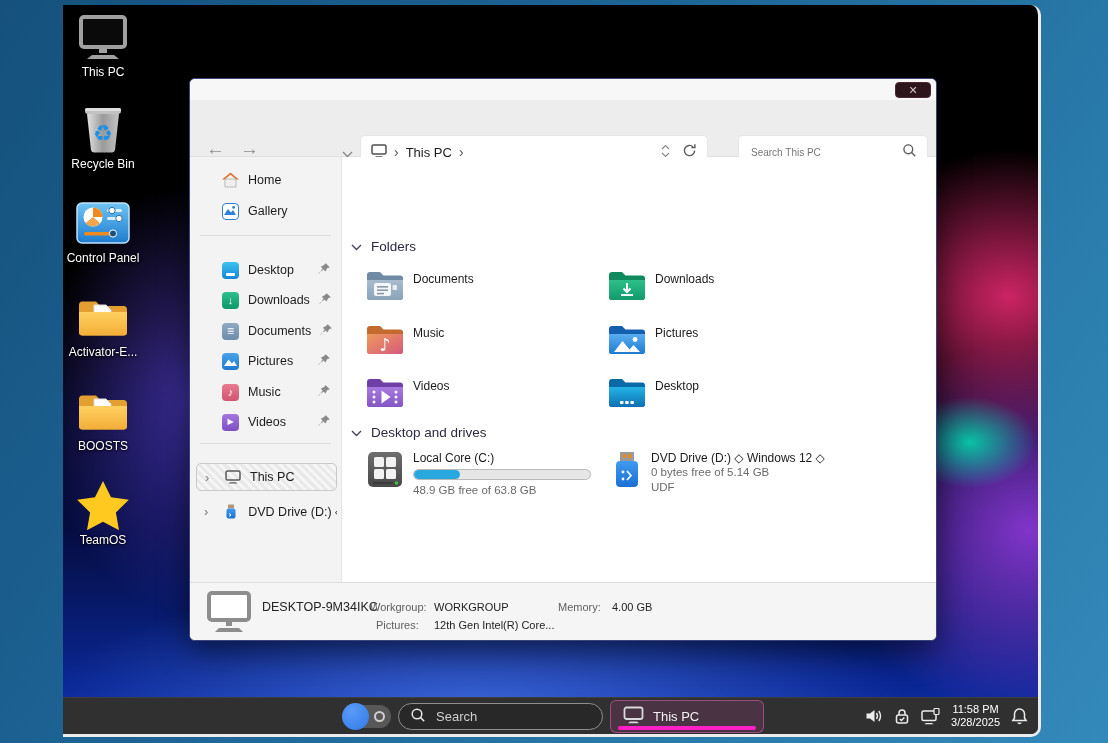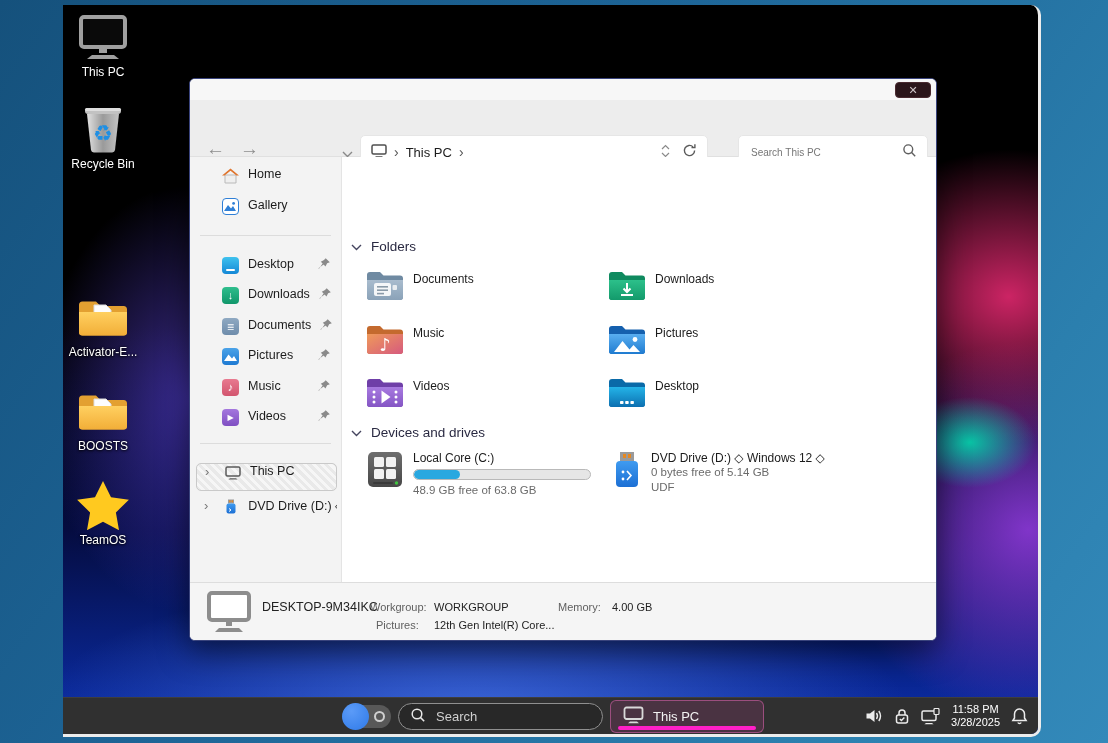--- a/index.html
+++ b/index.html
@@ -35,21 +35,21 @@
   .addressbar{position:absolute;left:170px;top:34px;width:348px;height:34px;background:#fff;border:1px solid #e6e6e6;
     border-radius:5px;display:flex;align-items:center;padding:0 10px;gap:7px;font-size:13px;color:#1c1c1c;}
   .crumb-sep{color:#555;font-size:14px;}
   .addr-right{margin-left:auto;display:flex;align-items:center;gap:12px;}
   .searchbox{position:absolute;left:548px;top:34px;width:190px;height:34px;background:#fff;border:1px solid #e6e6e6;
     border-radius:5px;display:flex;align-items:center;padding:0 10px;}
   .searchbox input{border:none;outline:none;flex:1;font-size:10px;font-family:"Liberation Sans",sans-serif;color:#333;background:transparent;min-width:0;}
   .searchbox input::placeholder{color:#767676;}
   .sidebar{position:absolute;left:0;top:78px;width:152px;bottom:58px;background:#f3f3f3;border-right:1px solid #e4e4e4;}
   .content{position:absolute;left:153px;top:78px;right:0;bottom:58px;background:#fff;}
-  .srow{position:absolute;left:6px;right:4px;height:26px;display:flex;gap:9px;
+  .srow{position:absolute;left:6px;right:4px;height:26px;display:flex;align-items:center;gap:9px;
     padding-left:26px;font-size:12.5px;color:#1c1c1c;border-radius:5px;cursor:pointer;}
   .srow .pin{margin-left:auto;margin-right:6px;}
   .srow.tree{padding-left:8px;}
   .tree-chev{color:#777;font-size:13px;width:10px;}
   .srow.selected{background:repeating-linear-gradient(45deg,#e9e9e9 0 3px,#f6f6f6 3px 6px);
     border:1px solid #c9c9c9;}
   .sdivider{position:absolute;left:10px;right:10px;height:1px;background:#dcdcdc;}
   .si{width:17px;height:17px;border-radius:4px;flex:0 0 auto;display:flex;align-items:center;justify-content:center;
     color:#fff;font-size:11px;line-height:1;position:relative;overflow:hidden;}
   .section-head{position:absolute;display:flex;align-items:center;gap:9px;font-size:13.5px;color:#2a2a42;}
@@ -154,20 +154,37 @@
         <svg width="46" height="50" viewBox="0 0 46 50">
           <path d="M7 10h32l-4 36q-.4 2.4-2.8 2.4H13.8q-2.4 0-2.8-2.4z" fill="url(#g-bin)"></path>
           <rect x="5" y="4" width="36" height="6" rx="3" fill="#c2c2c2"></rect>
           <rect x="5" y="4" width="36" height="3" rx="1.5" fill="#dedede"></rect>
           <text x="23" y="37" font-size="22" fill="#1e8fe4" text-anchor="middle" font-family="DejaVu Sans">♻</text>
         </svg>
       </div>
       <div class="dicon-label">Recycle Bin</div>
     </div>
 
+    <div class="dicon" style="top:193px">
+      <div class="dicon-art">
+        <svg width="54" height="42" viewBox="0 0 54 42">
+          <rect x="1" y="1" width="52" height="40" rx="5" fill="url(#g-cp)" stroke="#bfe4ff" stroke-width="1.5"></rect>
+          <circle cx="17" cy="15" r="9.5" fill="#fff"></circle>
+          <path d="M17 15V5.5A9.5 9.5 0 0 1 26.5 15z" fill="#f08a1e"></path>
+          <path d="M17 15 L9.5 21A9.5 9.5 0 0 0 24 21z" fill="#f0a54e"></path>
+          <rect x="31" y="7" width="15" height="3" rx="1.5" fill="#d9efff"></rect>
+          <circle cx="36" cy="8.5" r="3.2" fill="#fff" stroke="#2f6fa8"></circle>
+          <rect x="31" y="15" width="15" height="3" rx="1.5" fill="#d9efff"></rect>
+          <circle cx="43" cy="16.5" r="3.2" fill="#fff" stroke="#2f6fa8"></circle>
+          <rect x="8" y="30" width="26" height="3.5" rx="1.75" fill="#f08a1e"></rect>
+          <circle cx="37" cy="31.5" r="3.6" fill="#1d4f7e" stroke="#fff"></circle>
+        </svg>
+      </div>
+      <div class="dicon-label">Control Panel</div>
+    </div>
 
     <div class="dicon" style="top:381px">
       <div class="dicon-art">
         <svg width="52" height="42" viewBox="0 0 52 42">
           <path d="M2 9q0-3.5 3.5-3.5H19l4.5 4.5h23Q50 10 50 13.5V36q0 3.5-3.5 3.5h-41Q2 39.5 2 36z" fill="#e3a031"></path>
           <path d="M17 9h12l5 5v14H17z" fill="#fdfdfd" stroke="#ddd"></path>
           <path d="M2 16h48v20q0 3.5-3.5 3.5h-41Q2 39.5 2 36z" fill="url(#g-fold-front)"></path>
         </svg>
       </div>
       <div class="dicon-label">BOOSTS</div>
@@ -424,21 +441,21 @@
             <rect x="17.2" y="25" width="3.5" height="3" rx="0.8" fill="#fff"></rect>
             <rect x="22.4" y="25" width="3.5" height="3" rx="0.8" fill="#fff"></rect>
           </svg>
           <span class="tile-label">Desktop</span>
         </div>
 
         <div class="section-head" style="left:8px;top:268px">
           <svg width="11" height="10">
               <polyline points="1,3 5.5,7.5 10,3" fill="none" stroke="#45455f" stroke-width="1.4"></polyline>
             </svg>
-          <span>Devices and drives</span>
+          <span>Desktop and drives</span>
         </div>
 
         <div class="tile" style="left:23px;top:294px">
           <svg width="38" height="37" viewBox="0 0 38 37">
             <rect x="2" y="1" width="34" height="35" rx="5" fill="url(#g-hdd)"></rect>
             <rect x="8" y="6" width="10" height="10" rx="1.5" fill="#f2f2f2"></rect>
             <rect x="20" y="6" width="10" height="10" rx="1.5" fill="#f2f2f2"></rect>
             <rect x="8" y="18" width="10" height="10" rx="1.5" fill="#f2f2f2"></rect>
             <rect x="20" y="18" width="10" height="10" rx="1.5" fill="#f2f2f2"></rect>
             <rect x="7" y="31" width="20" height="2" rx="1" fill="#3a3a3a"></rect>

